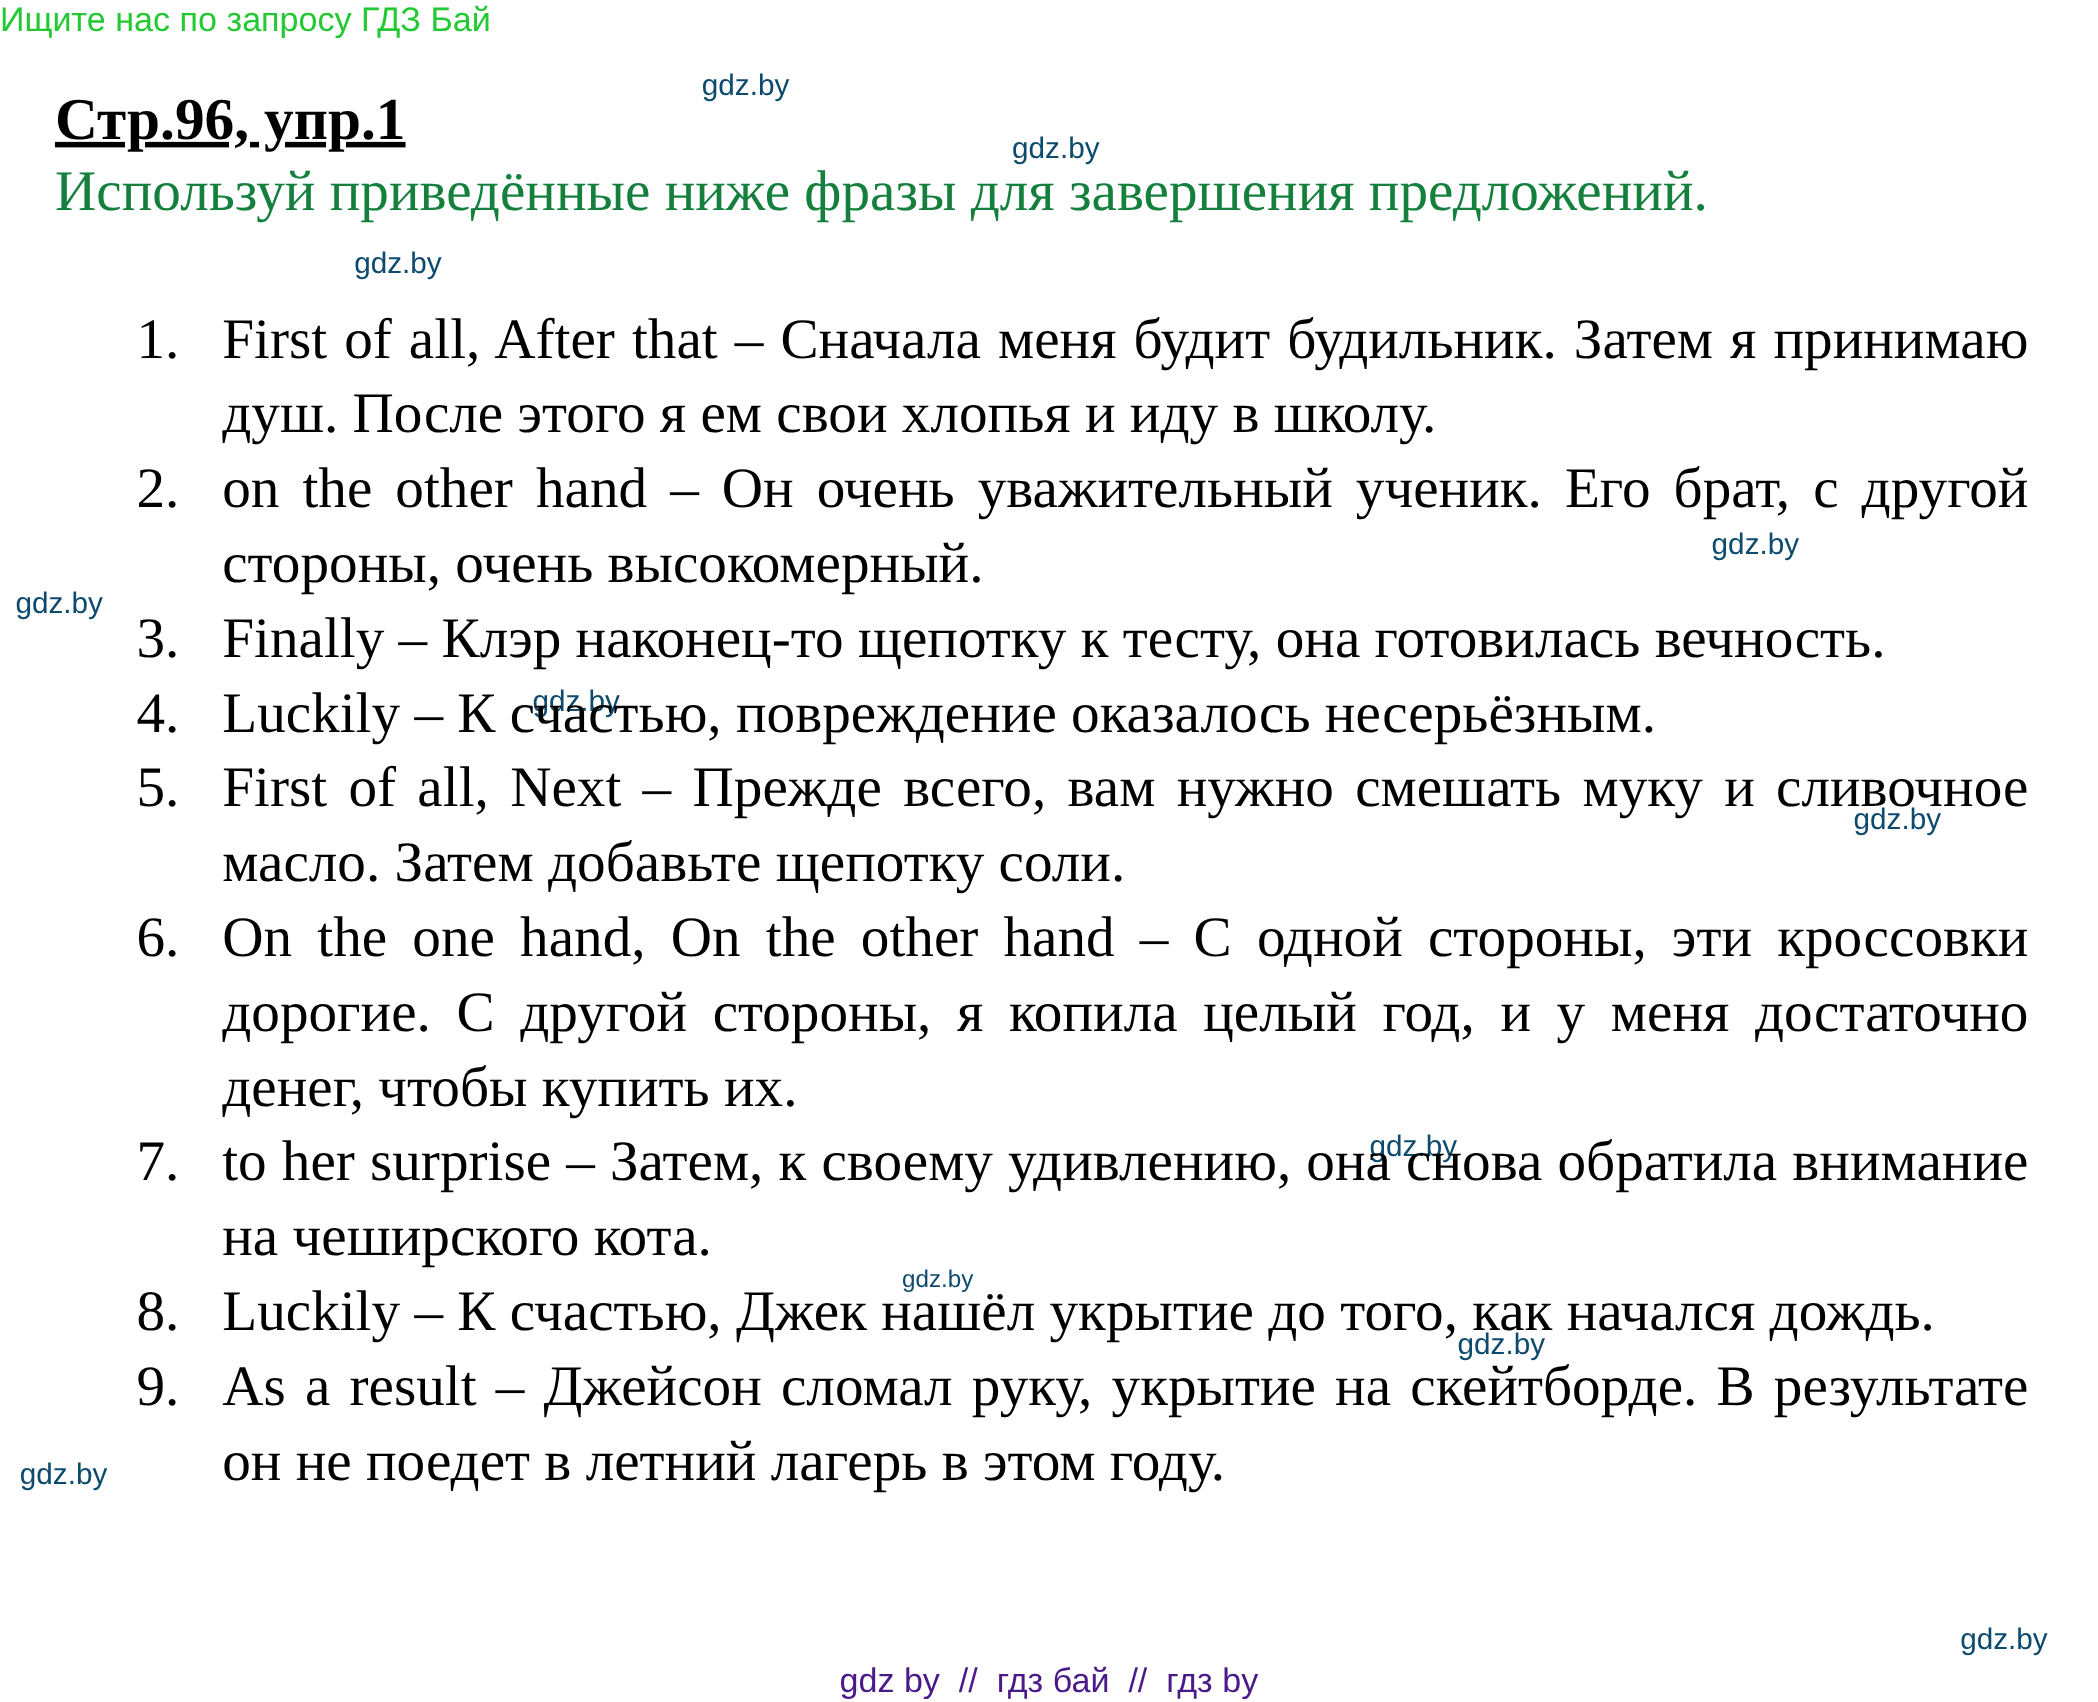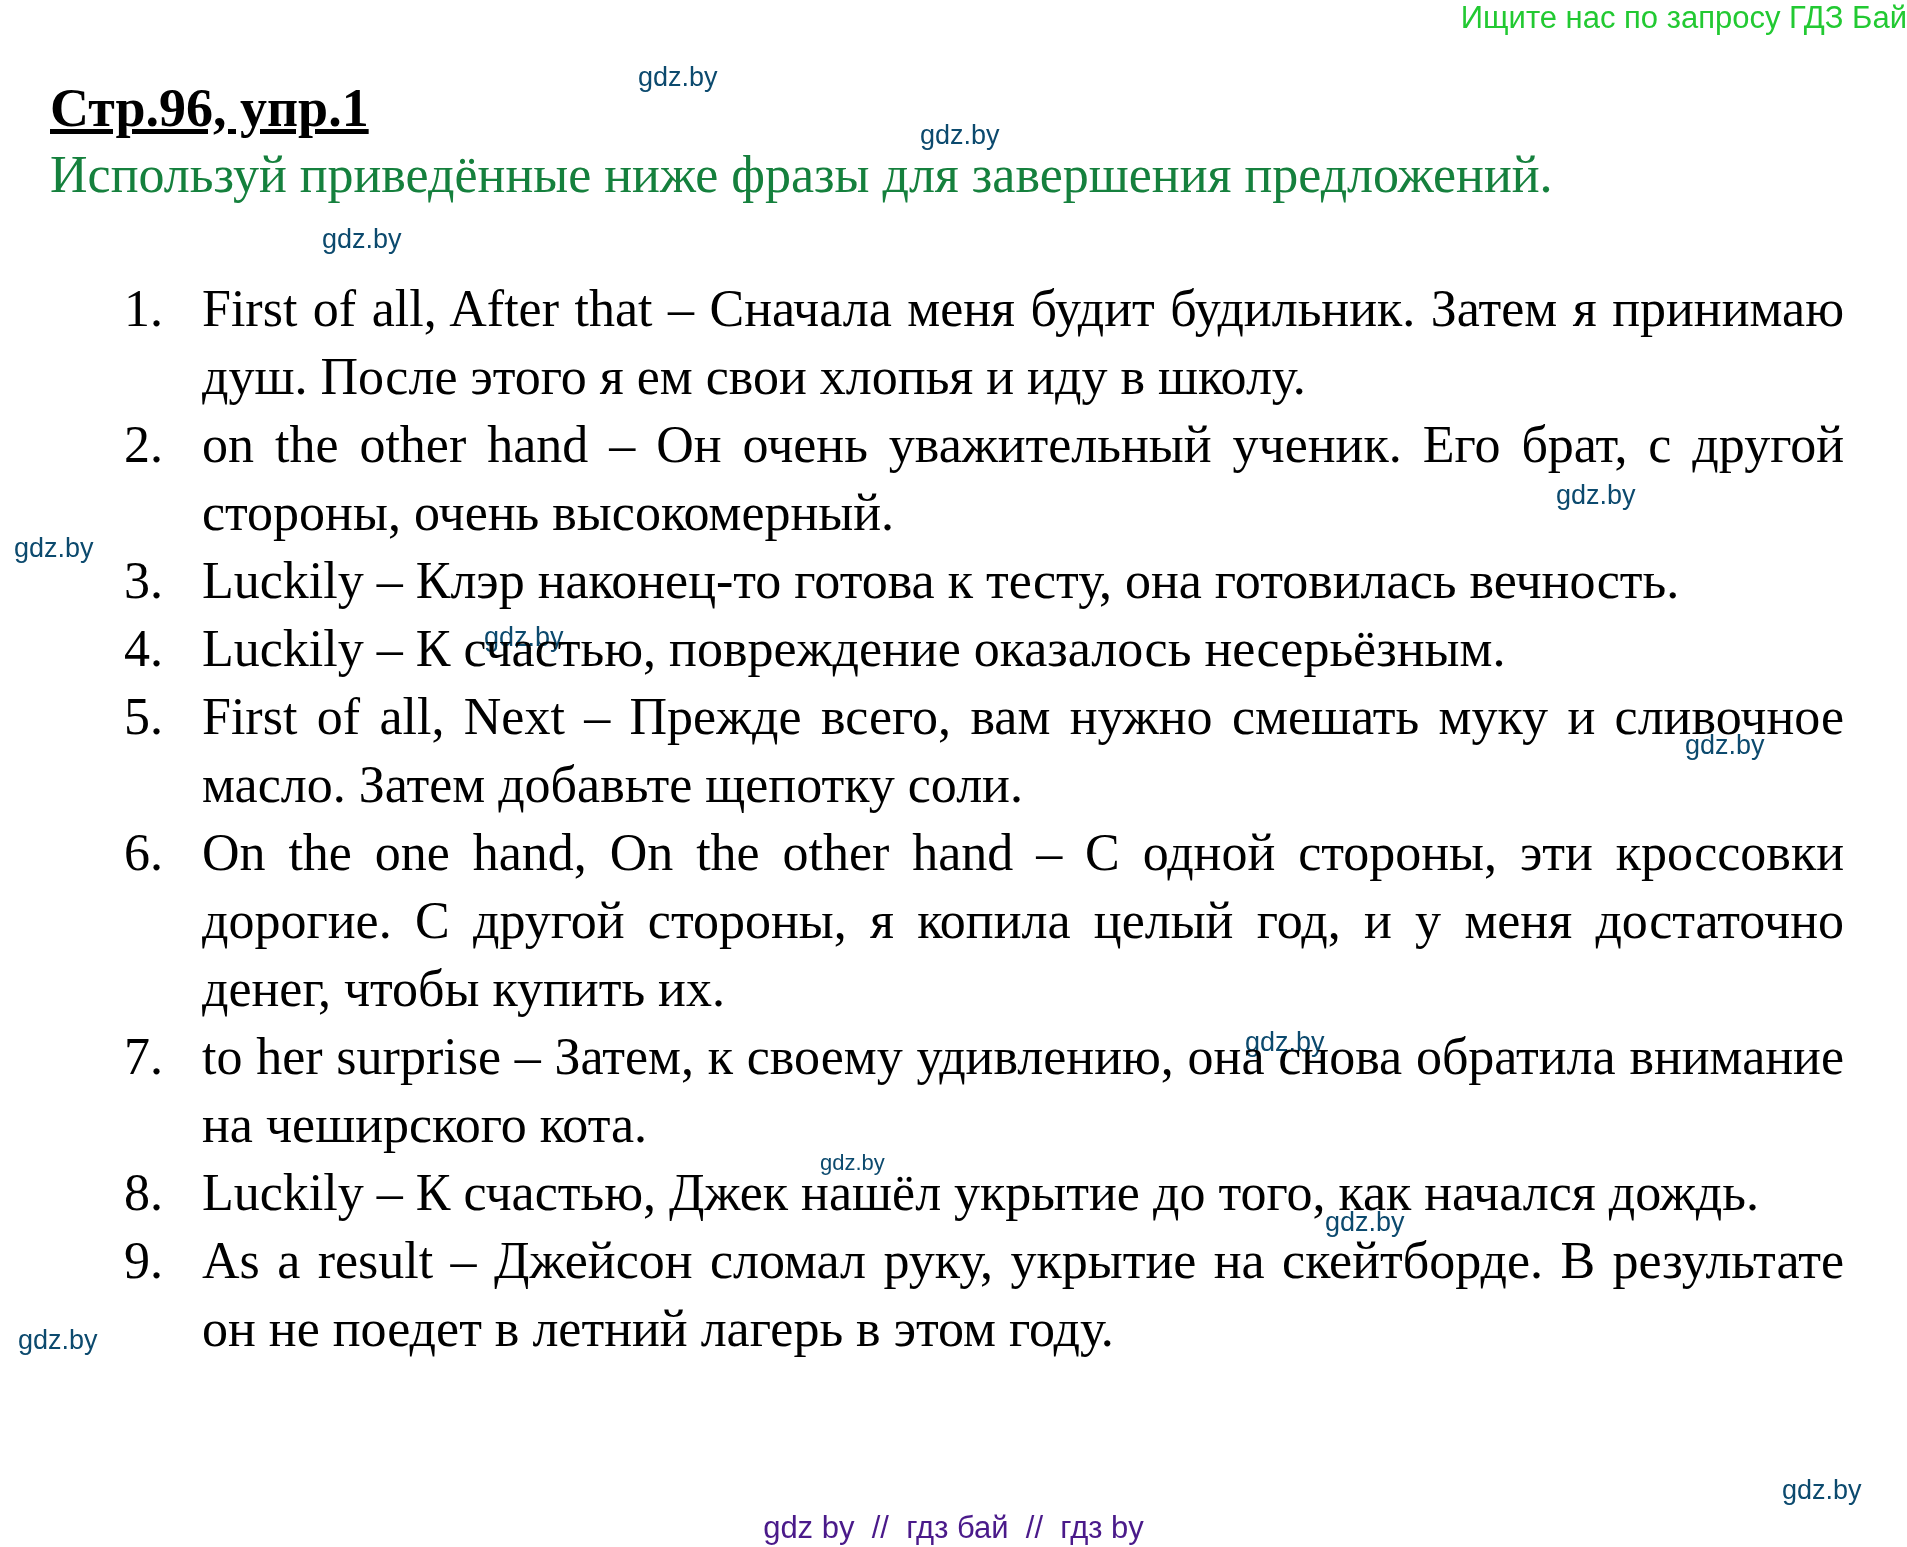--- a/index.html
+++ b/index.html
@@ -1,17 +1,17 @@
 <!DOCTYPE html>
 <html><head>
 <meta charset="utf-8">
 <style>
   html, body { margin:0; padding:0; background:#ffffff; }
   body { width:1907px; height:1547px; position:relative; overflow:hidden; }
-  .top-banner { position:absolute; top:0; left:0; width:1907px; text-align:right;
+  .top-banner { position:absolute; top:0; left:0; width:1907px; text-align:left;
     font-family:"Liberation Sans", sans-serif; font-size:31px; color:#22c932; line-height:36px; }
   .wm { position:absolute; font-family:"Liberation Sans", sans-serif; font-size:27px; color:#0c4a6e; line-height:30px; }
   .title { position:absolute; left:50px; top:78px; font-family:"Liberation Serif", serif;
     font-weight:bold; font-size:54px; color:#000; line-height:60px;text-decoration:underline; }
   .instruction { position:absolute; left:50px; top:145px; font-family:"Liberation Serif", serif;
     font-size:52px; color:#15803d; line-height:60px; white-space:nowrap; }
   .list { position:absolute; left:124px; top:275px; width:1720px; margin:0; padding:0; list-style:none; }
   .item { display:flex; font-family:"Liberation Serif", serif; font-size:52px; color:#000; line-height:68px; }
   .num { width:78px; flex:none; }
   .txt { flex:1; text-align:justify; }
@@ -43,21 +43,21 @@
   <li class="item">
       <span class="num">1.</span>
       <span class="txt">First of all, After that – Сначала меня будит будильник. Затем я принимаю душ. После этого я ем свои хлопья и иду в школу.</span>
     </li>
   <li class="item">
       <span class="num">2.</span>
       <span class="txt">on the other hand – Он очень уважительный ученик. Его брат, с другой стороны, очень высокомерный.</span>
     </li>
   <li class="item">
       <span class="num">3.</span>
-      <span class="txt">Luckily – Клэр наконец-то готова к тесту, она готовилась вечность.</span>
+      <span class="txt">Finally – Клэр наконец-то щепотку к тесту, она готовилась вечность.</span>
     </li>
   <li class="item">
       <span class="num">4.</span>
       <span class="txt">Luckily – К счастью, повреждение оказалось несерьёзным.</span>
     </li>
   <li class="item">
       <span class="num">5.</span>
       <span class="txt">First of all, Next – Прежде всего, вам нужно смешать муку и сливочное масло. Затем добавьте щепотку соли.</span>
     </li>
   <li class="item">

